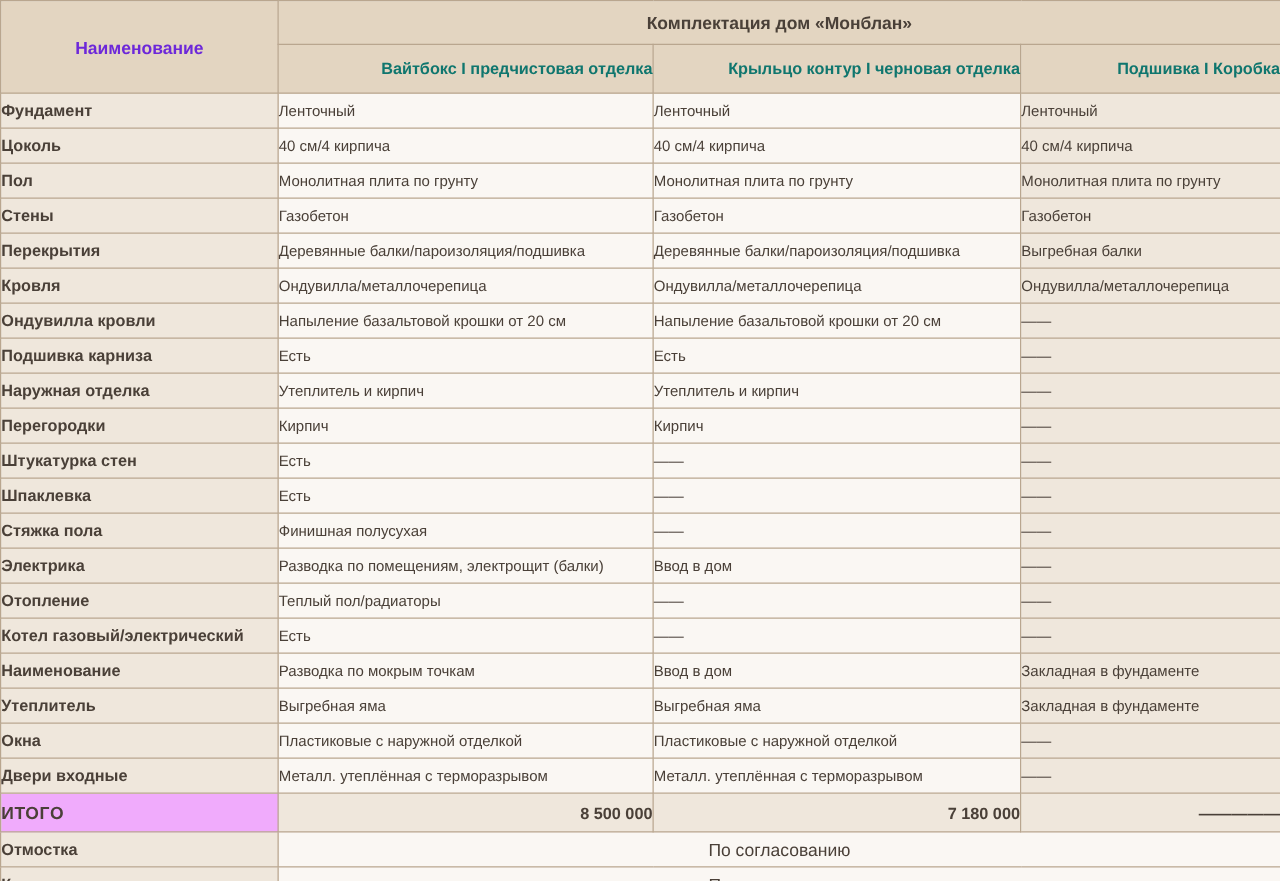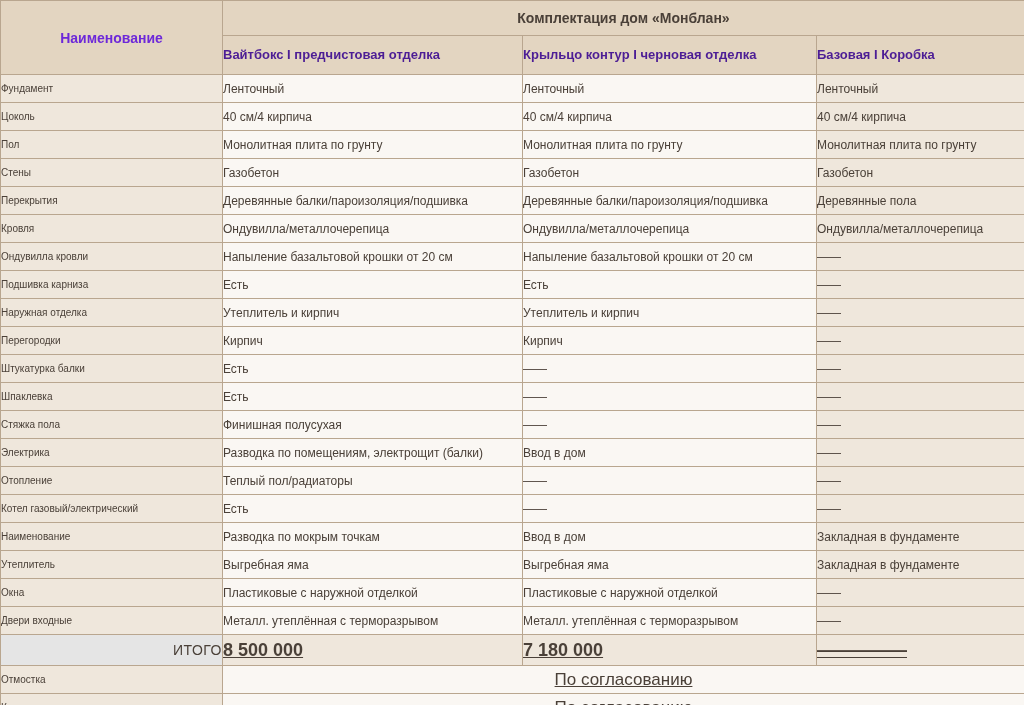--- a/index.html
+++ b/index.html
@@ -43,32 +43,32 @@
     background: #e3d5c1;
     text-align: center;
     font-weight: bold;
     font-size: 14px;
     color: #4a4038;
     height: 34px;
     margin-top: 16px;
   }
   .hdr-sub {
     background: #e3d5c1;
-    text-align: left;
+    text-align: right;
     font-weight: bold;
     font-size: 13px;
-    color: #4c1d95;
+    color: #0f766e;
     height: 38px;
     padding: 0 6px;
     line-height: 1.2;
   }
   td.rowname {
     background: #efe7dc;
-    font-weight: normal;
-    font-size: 10px;
+    font-weight: bold;
+    font-size: 13px;
     color: #4a4038;
     padding: 6px 8px;
     height: 27px;
   }
   td.cell {
     font-size: 12px;
     color: #4a4038;
     padding: 6px 8px;
     height: 27px;
     background: #ffffff;
@@ -76,69 +76,67 @@
   td.cell.shaded {
     background: #efe7dc;
   }
   td.cell.light {
     background: #faf7f3;
   }
   .dash {
     letter-spacing: 0px;
   }
   tr.total td.rowname {
-    background: #e5e5e5;
-    text-align: right;
-    font-weight: normal;
+    background: #f0abfc;
+    text-align: left;
+    font-weight: bold;
     font-size: 14px;
     letter-spacing: 0.5px;
     height: 30px;
   }
   tr.total td.cell {
     background: #efe7dc;
-    text-align: left;
-    font-weight: bold;
-    font-size: 18px;
+    text-align: right;
+    font-weight: bold;
+    font-size: 13px;
     height: 30px;
-    text-decoration: underline;
   }
   tr.total td.cell.last {
     background: #efe7dc;
   }
   tr.foot td.rowname {
     background: #efe7dc;
     margin-left: 15px;
   }
   tr.foot td.cell {
     background: #faf7f3;
     text-align: center;
-    font-size: 17px;
+    font-size: 14px;
     height: 26px;
-    text-decoration: underline;
   }
 </style>
 </head>
 <body>
 
 <table class="spec">
   <colgroup>
     <col class="c-name">
       <col class="c-opt">
       <col class="c-opt2">
       <col class="c-opt3">
   </colgroup>
   <thead>
     <tr>
       <th class="hdr-name" rowspan="2">Наименование</th>
       <th class="hdr-top" colspan="3">Комплектация дом «Монблан»</th>
     </tr>
     <tr>
       <th class="hdr-sub">Вайтбокс I предчистовая отделка</th>
       <th class="hdr-sub">Крыльцо контур I черновая отделка</th>
-      <th class="hdr-sub">Базовая I Коробка</th>
+      <th class="hdr-sub">Подшивка I Коробка</th>
     </tr>
   </thead>
   <tbody>
 
     <tr>
       <td class="rowname">Фундамент</td>
       <td class="cell light">Ленточный</td>
       <td class="cell light">Ленточный</td>
       <td class="cell shaded">Ленточный</td>
     </tr>
@@ -157,21 +155,21 @@
     <tr>
       <td class="rowname">Стены</td>
       <td class="cell light">Газобетон</td>
       <td class="cell light">Газобетон</td>
       <td class="cell shaded">Газобетон</td>
     </tr>
     <tr>
       <td class="rowname">Перекрытия</td>
       <td class="cell light">Деревянные балки/пароизоляция/подшивка</td>
       <td class="cell light">Деревянные балки/пароизоляция/подшивка</td>
-      <td class="cell shaded">Деревянные пола</td>
+      <td class="cell shaded">Выгребная балки</td>
     </tr>
     <tr>
       <td class="rowname">Кровля</td>
       <td class="cell light">Ондувилла/металлочерепица</td>
       <td class="cell light">Ондувилла/металлочерепица</td>
       <td class="cell shaded">Ондувилла/металлочерепица</td>
     </tr>
     <tr>
       <td class="rowname">Ондувилла кровли</td>
       <td class="cell light">Напыление базальтовой крошки от 20 см</td>
@@ -190,21 +188,21 @@
       <td class="cell light">Утеплитель и кирпич</td>
       <td class="cell shaded dash">——</td>
     </tr>
     <tr>
       <td class="rowname">Перегородки</td>
       <td class="cell light">Кирпич</td>
       <td class="cell light">Кирпич</td>
       <td class="cell shaded dash">——</td>
     </tr>
     <tr>
-      <td class="rowname">Штукатурка балки</td>
+      <td class="rowname">Штукатурка стен</td>
       <td class="cell light">Есть</td>
       <td class="cell light dash">——</td>
       <td class="cell shaded dash">——</td>
     </tr>
     <tr>
       <td class="rowname">Шпаклевка</td>
       <td class="cell light">Есть</td>
       <td class="cell light dash">——</td>
       <td class="cell shaded dash">——</td>
     </tr>

